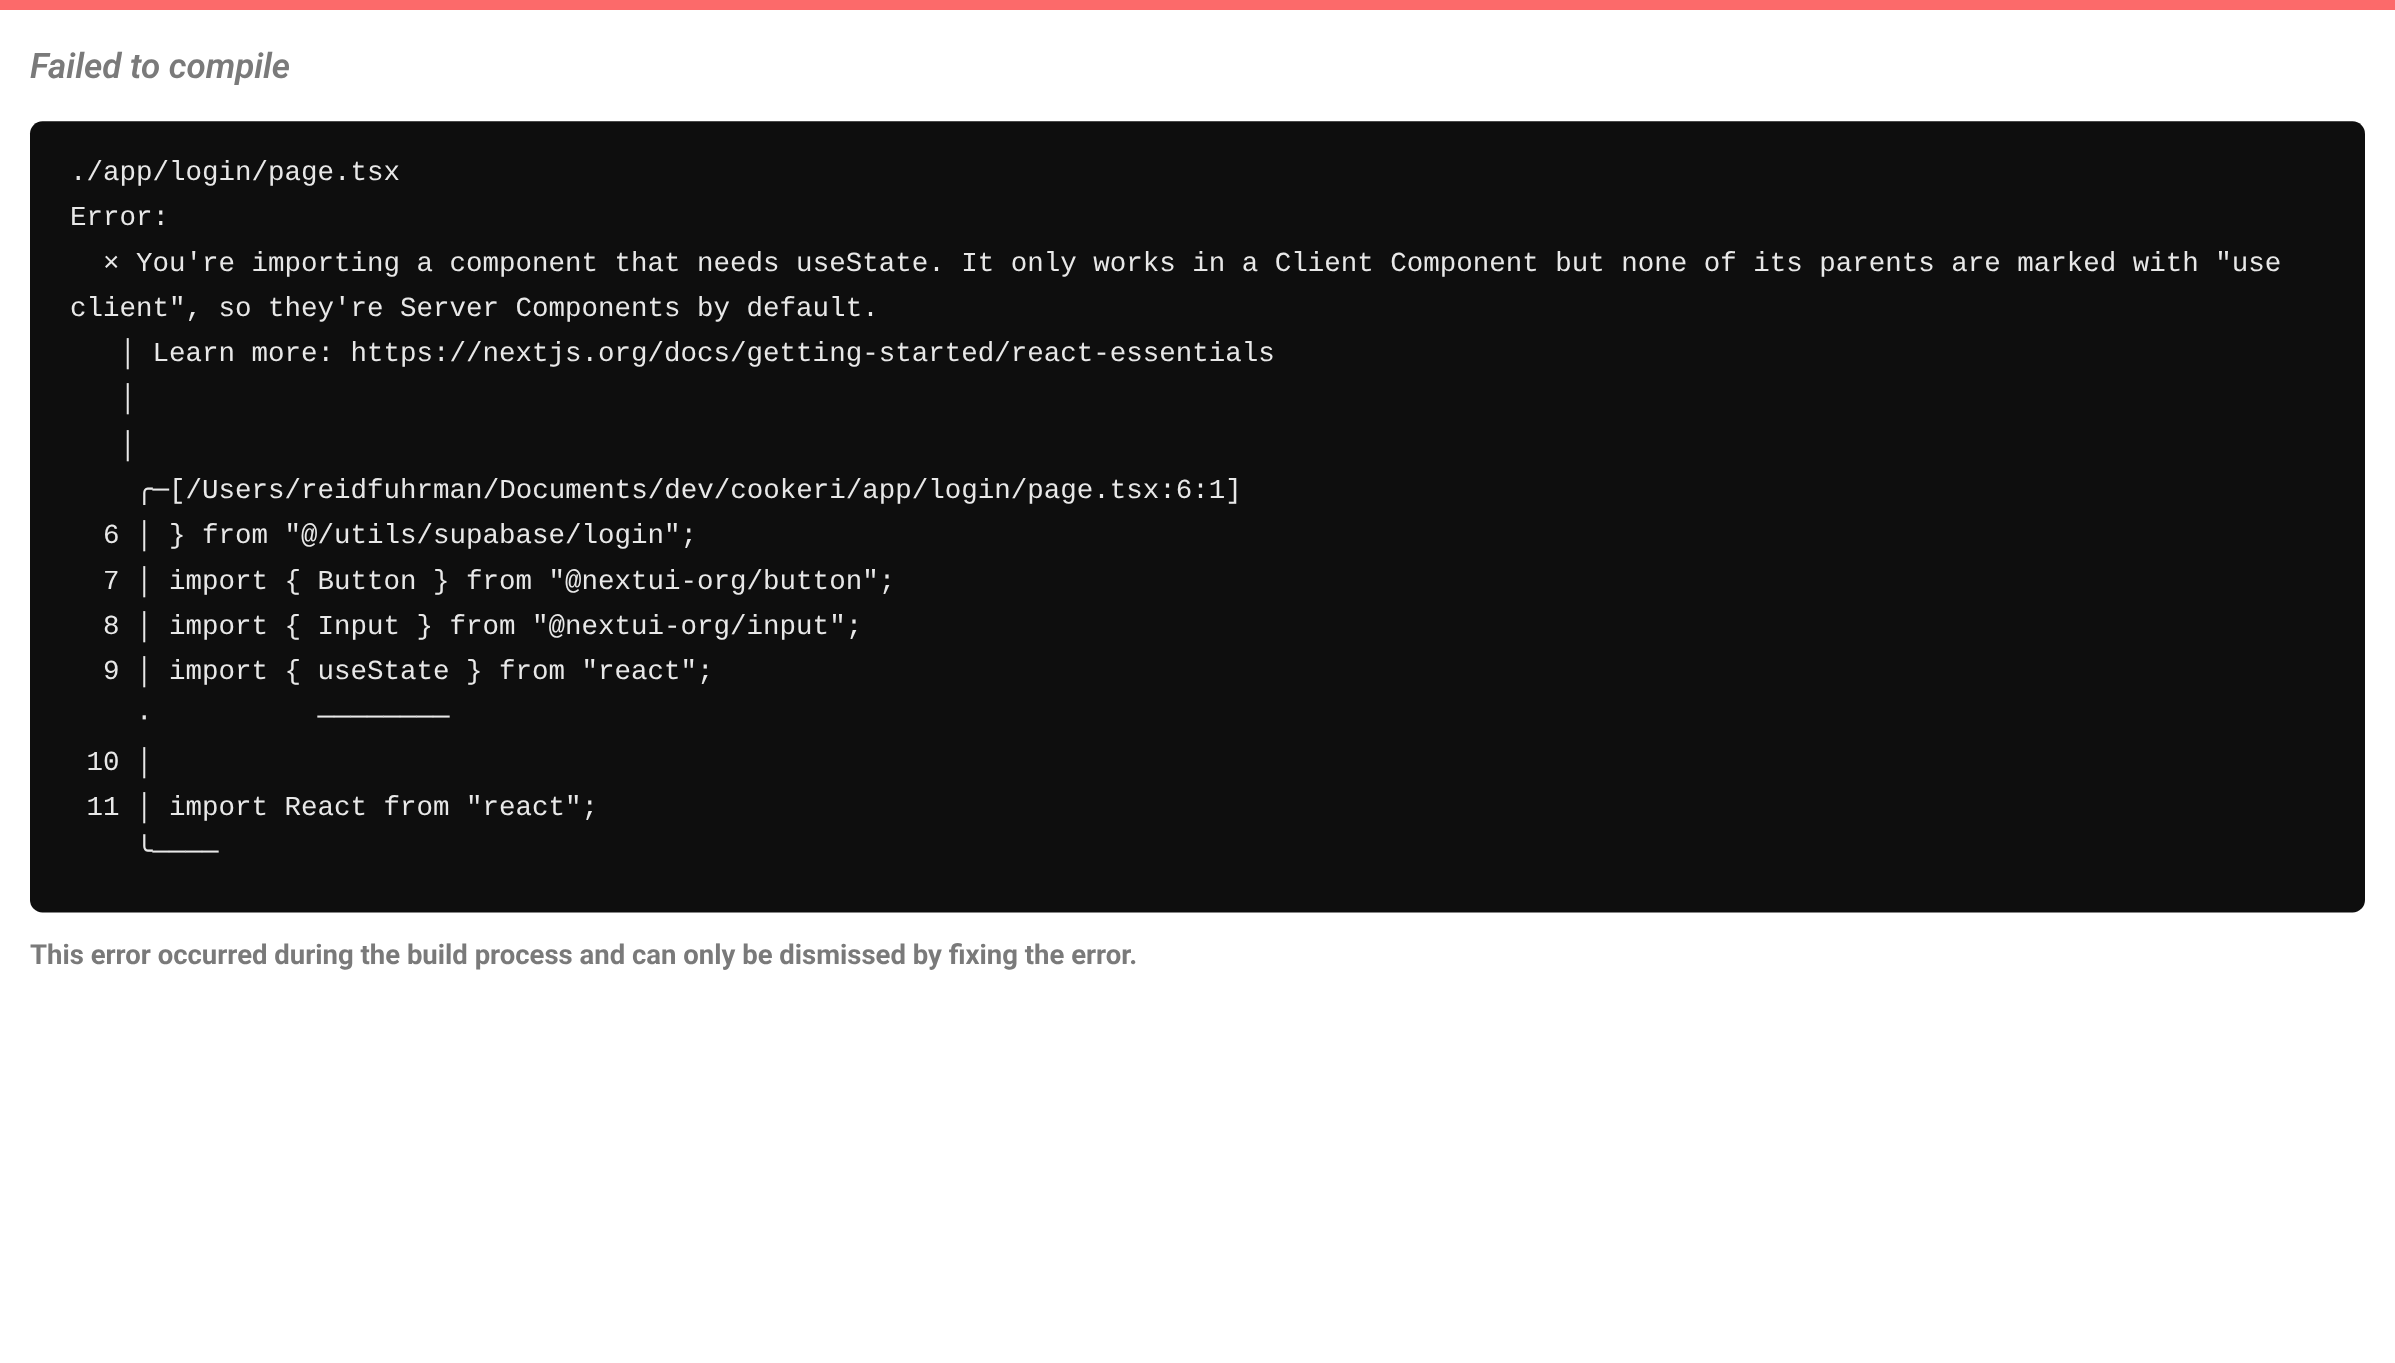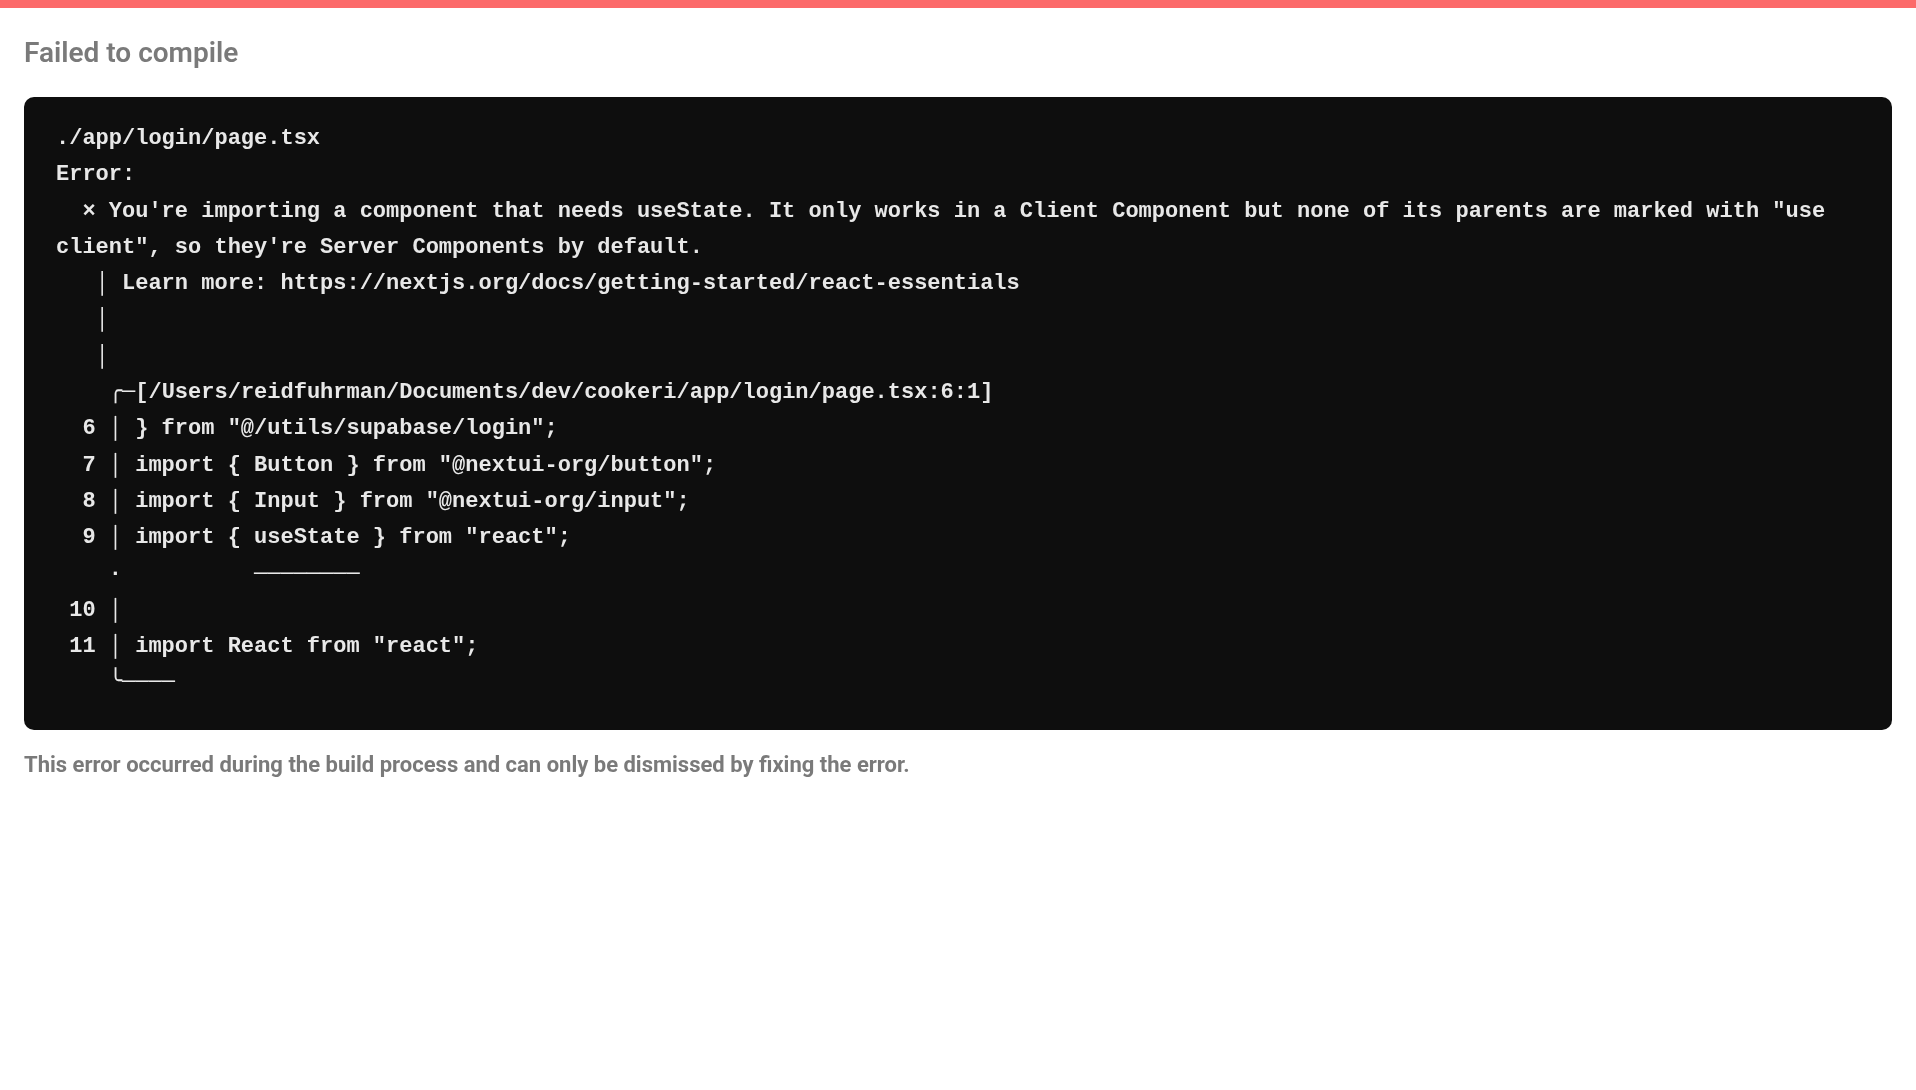--- a/index.html
+++ b/index.html
@@ -20,33 +20,33 @@
       background: #fc6a6a;
     }
     .container {
       padding: 28px 24px;
     }
     .title {
       font-size: 28px;
       font-weight: 600;
       color: #7a7a7a;
       margin-bottom: 28px;
+      font-style: italic;
     }
     .code-block {
       background: #0e0e0e;
       color: #e8e8e8;
       border-radius: 10px;
       padding: 24px 32px 28px 32px;
       font-family: ui-monospace, SFMono-Regular, "SF Mono", Menlo, Monaco, Consolas, "Liberation Mono", "Courier New", monospace;
       font-size: 22px;
       line-height: 1.65;
       white-space: pre-wrap;
       word-wrap: break-word;
       overflow-x: auto;
-      font-weight: bold;
     }
     .file-path {
       color: #e8e8e8;
     }
     .error-label {
       color: #e8e8e8;
     }
     .error-body {
       color: #e8e8e8;
     }

